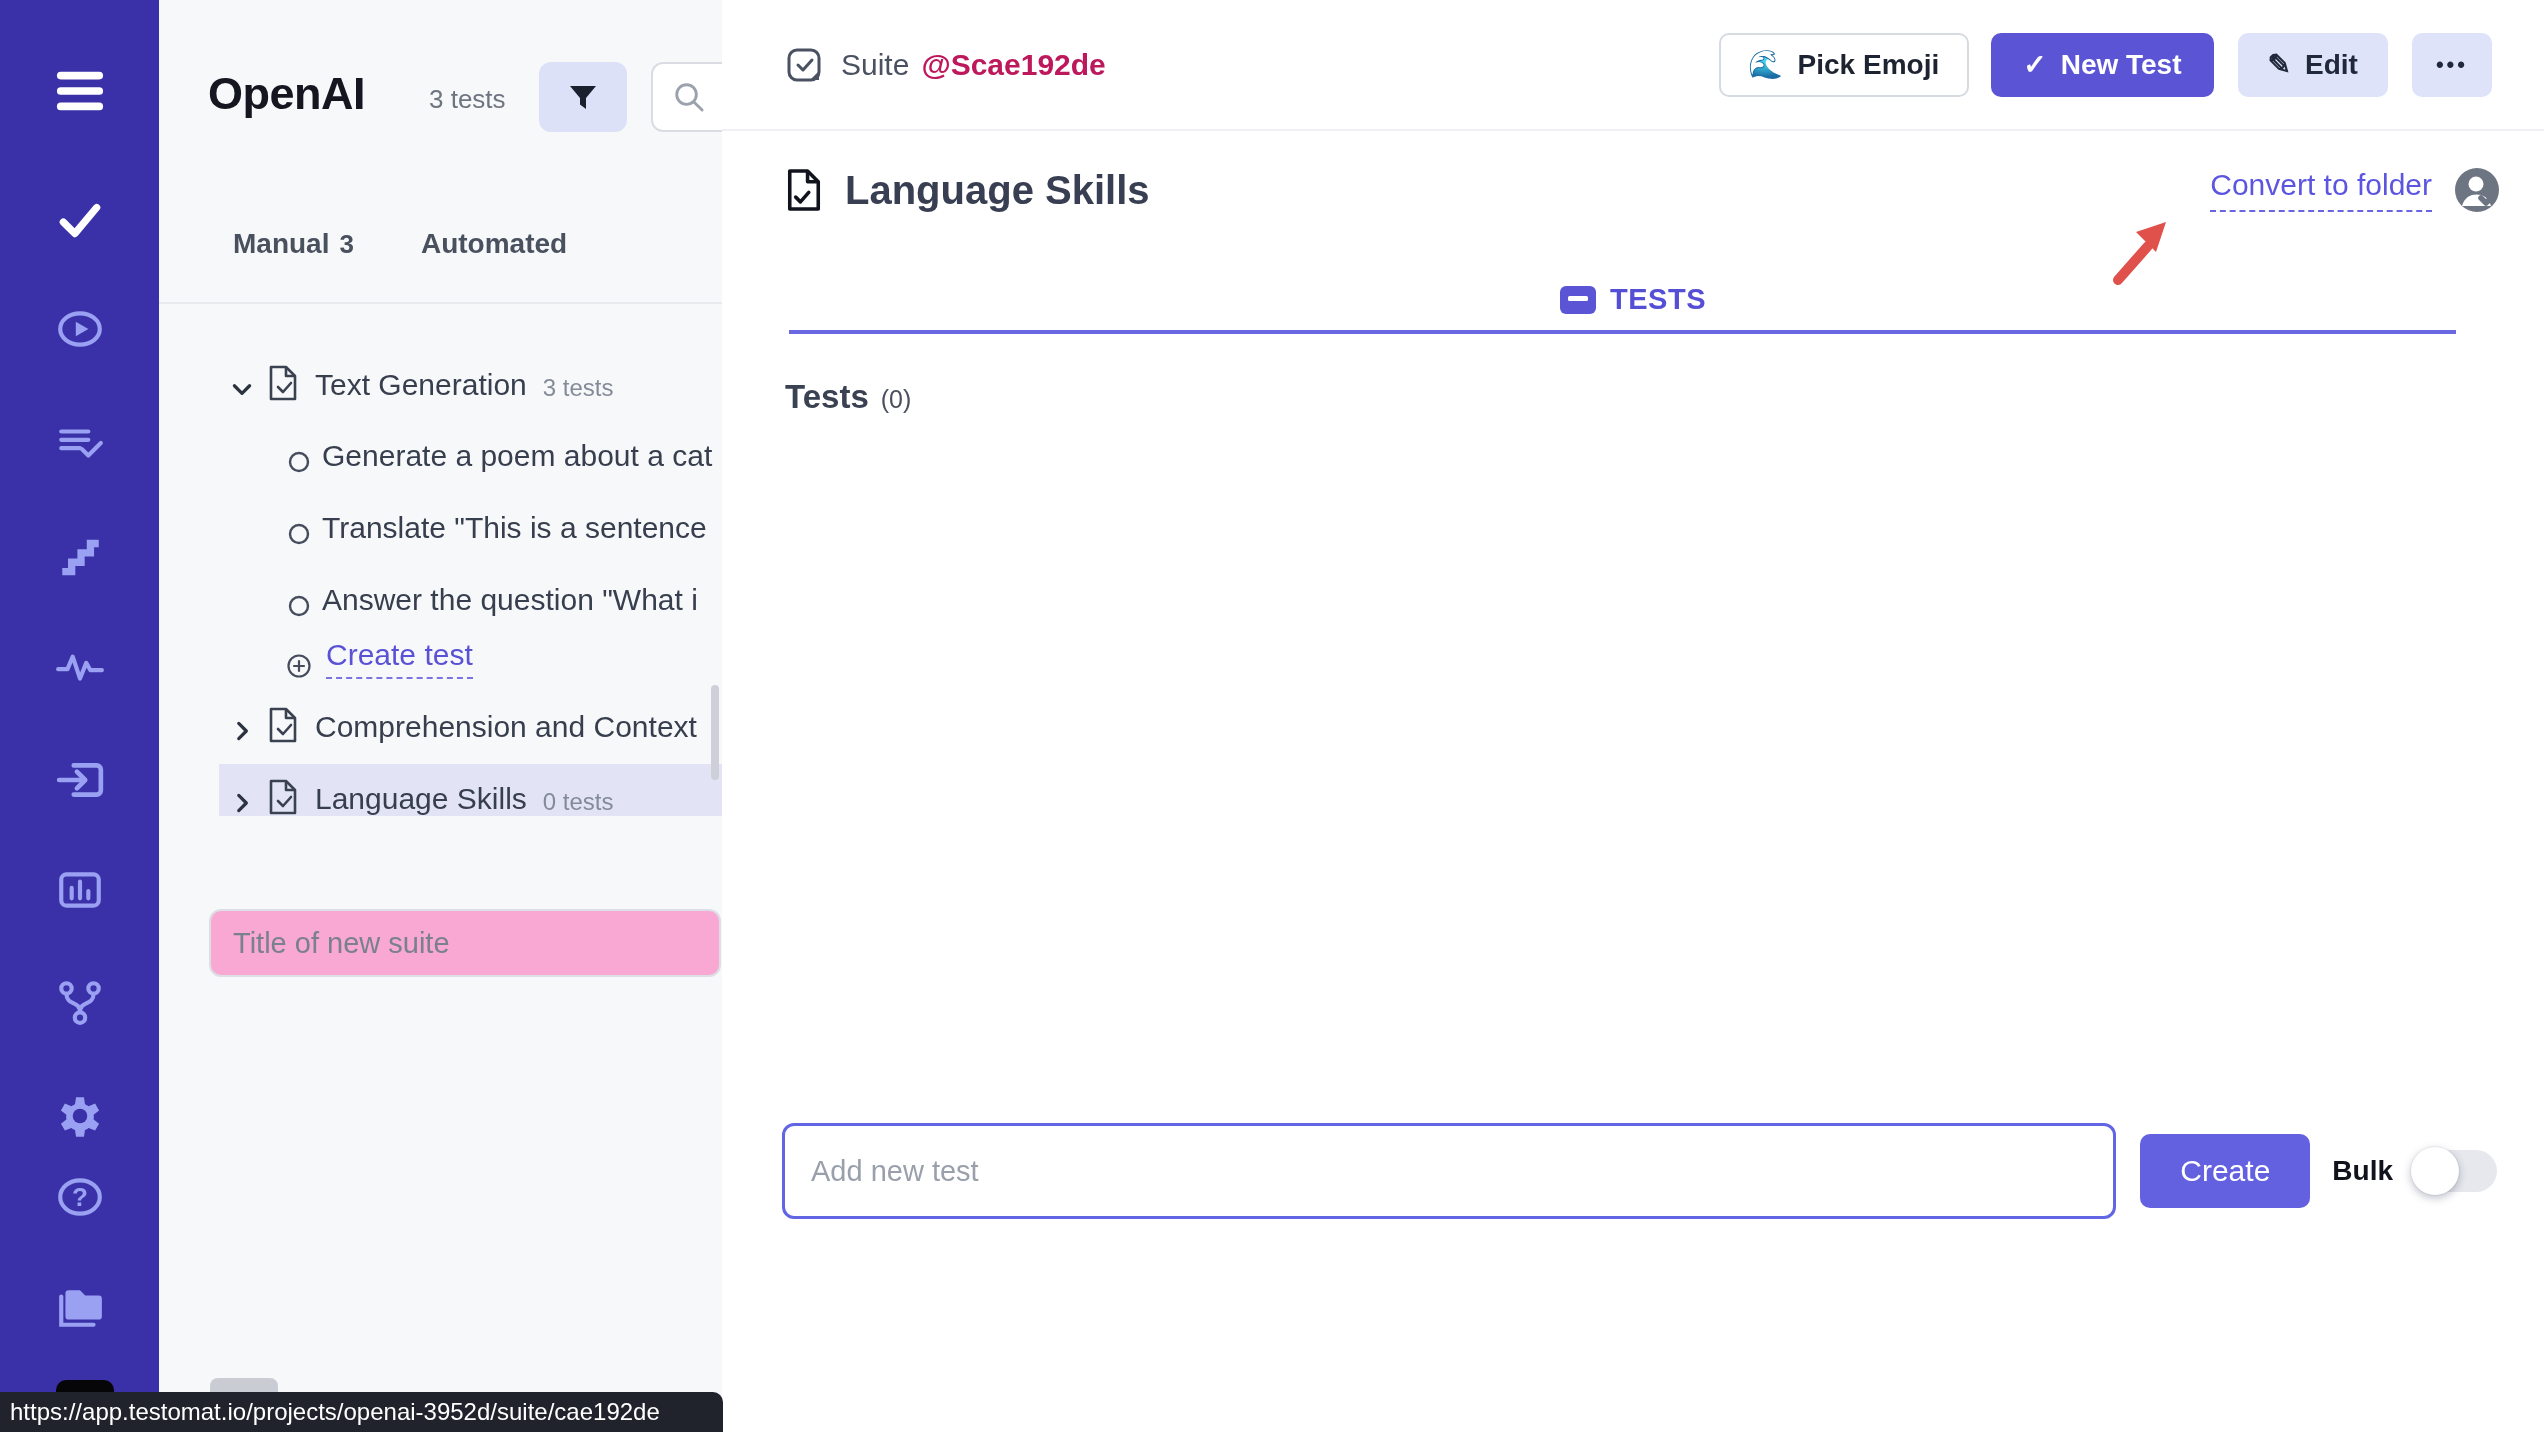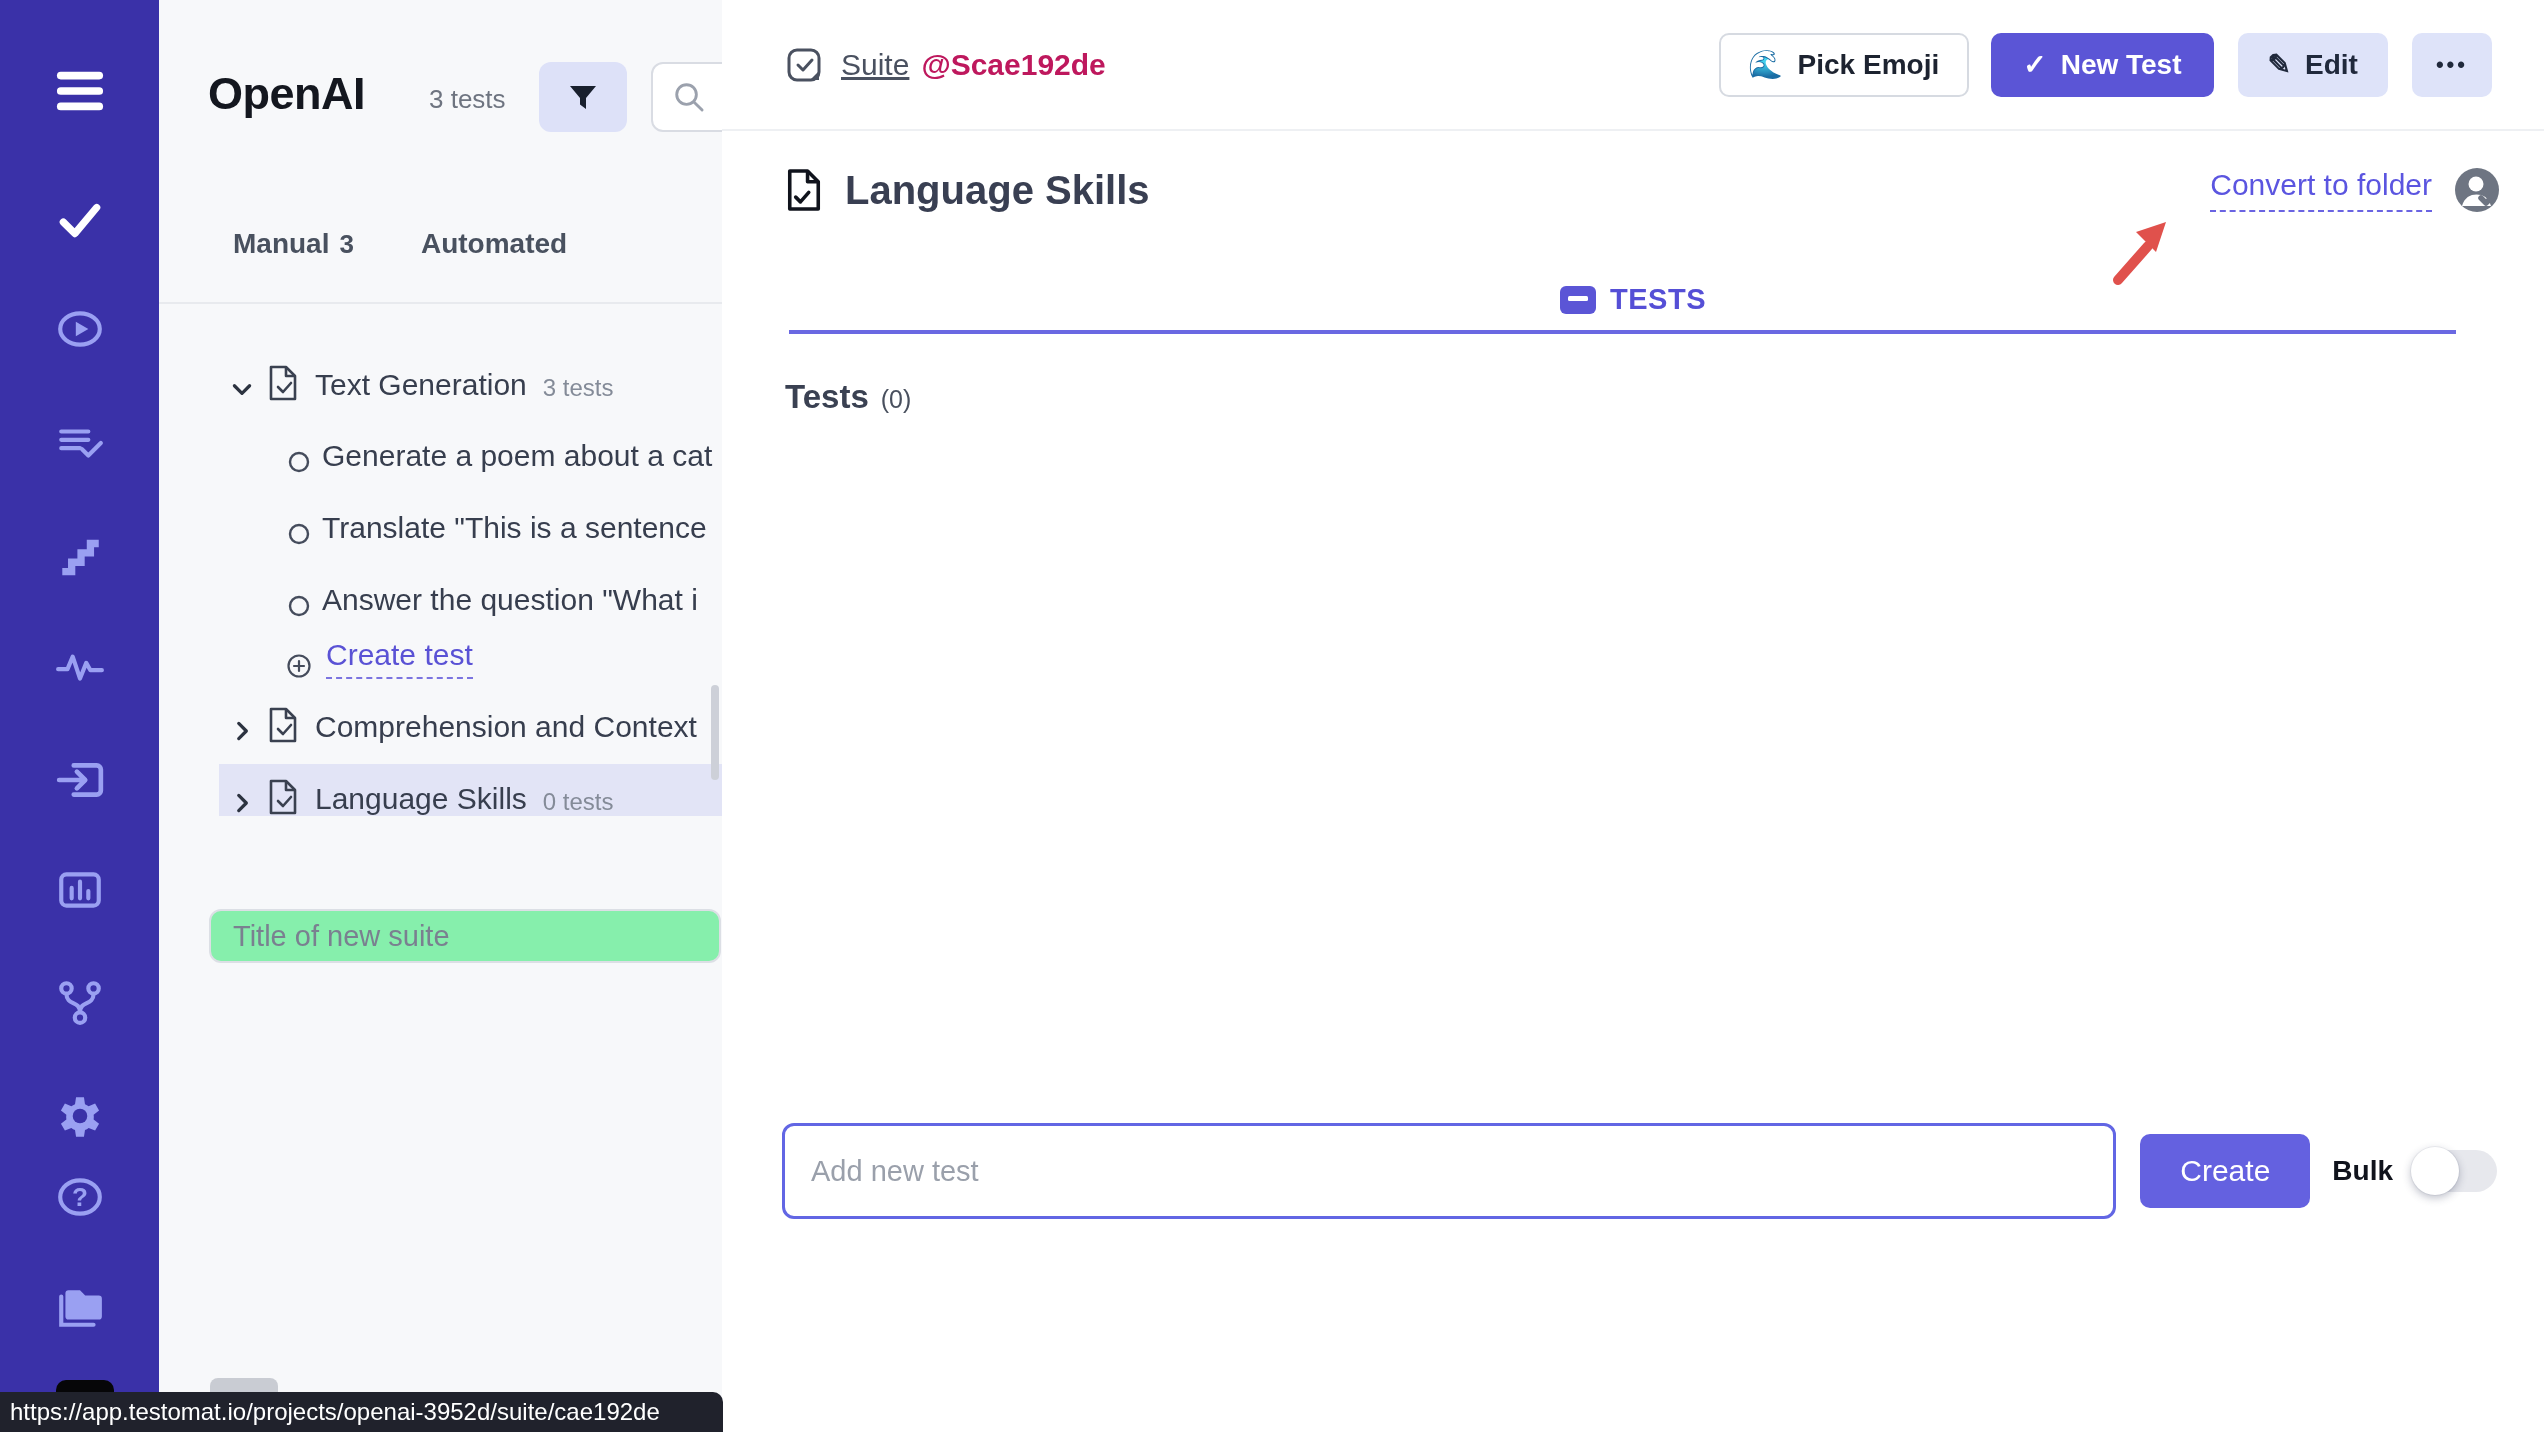--- a/index.html
+++ b/index.html
@@ -69,22 +69,22 @@
   .circle-ic { width: 22px; display: flex; margin-right: 12px; flex: none; }
   .plus-ic { width: 28px; display: flex; margin-right: 12px; flex: none; }
   .t-label { font-size: 30px; color: #373e4e; font-weight: 500; }
   .trow.test .t-label { font-weight: 400; }
   .t-count { font-size: 24px; color: #848b98; margin-left: 16px; }
   .create-link {
     font-size: 30px; color: #5a52d5; font-weight: 400;
     border-bottom: 2px dashed #7b74e0; padding-bottom: 5px;
   }
   .suite-input {
-    position: absolute; left: 50px; top: 909px; width: 512px; height: 54px;
-    background: #86efac; border: 2px solid #dcdfe5; border-radius: 12px;
+    position: absolute; left: 50px; top: 909px; width: 512px; height: 68px;
+    background: #f9a8d4; border: 2px solid #dcdfe5; border-radius: 12px;
     font-size: 29px; color: #394050; padding: 0 22px; outline: none;
   }
   .suite-input::placeholder { color: #7a8090; }
   .scroll-thumb {
     position: absolute; right: 3px; top: 685px; width: 8px; height: 95px;
     background: #cdd0d8; border-radius: 4px;
   }
   .grey-artifact {
     position: absolute; left: 51px; top: 1378px; width: 68px; height: 16px;
     background: #c9ccd3; border-radius: 8px 8px 0 0;
@@ -93,21 +93,21 @@
   .main {
     position: absolute; left: 722px; top: 0; width: 1822px; height: 1432px;
     background: #ffffff; z-index: 3;
   }
   .topbar {
     position: absolute; left: 0; top: 0; right: 0; height: 131px;
     border-bottom: 2px solid #eef0f3;
     display: flex; align-items: center; padding: 0 52px 0 63px;
   }
   .suite-badge { display: flex; align-items: center; gap: 18px; }
-  .suite-word { font-size: 30px; color: #4a5160; text-decoration: underline; }
+  .suite-word { font-size: 30px; color: #4a5160; }
   .suite-id { font-size: 30px; font-weight: 700; color: #be185d; margin-left: -6px; }
   .topbar-spacer { flex: 1; }
   .btn {
     height: 64px; border-radius: 10px; border: none; cursor: pointer;
     display: inline-flex; align-items: center; justify-content: center; gap: 14px;
     font-family: "Liberation Sans", sans-serif; font-size: 28px; font-weight: 600;
   }
   .btn-emoji { background: #ffffff; border: 2px solid #d6dae1; color: #1d2330; padding: 0 28px; margin-right: 22px; }
   .btn-primary { background: #5b55d6; color: #ffffff; padding: 0 32px; margin-right: 24px; }
   .btn-light { background: #dee3f9; color: #20293c; padding: 0 30px; }

